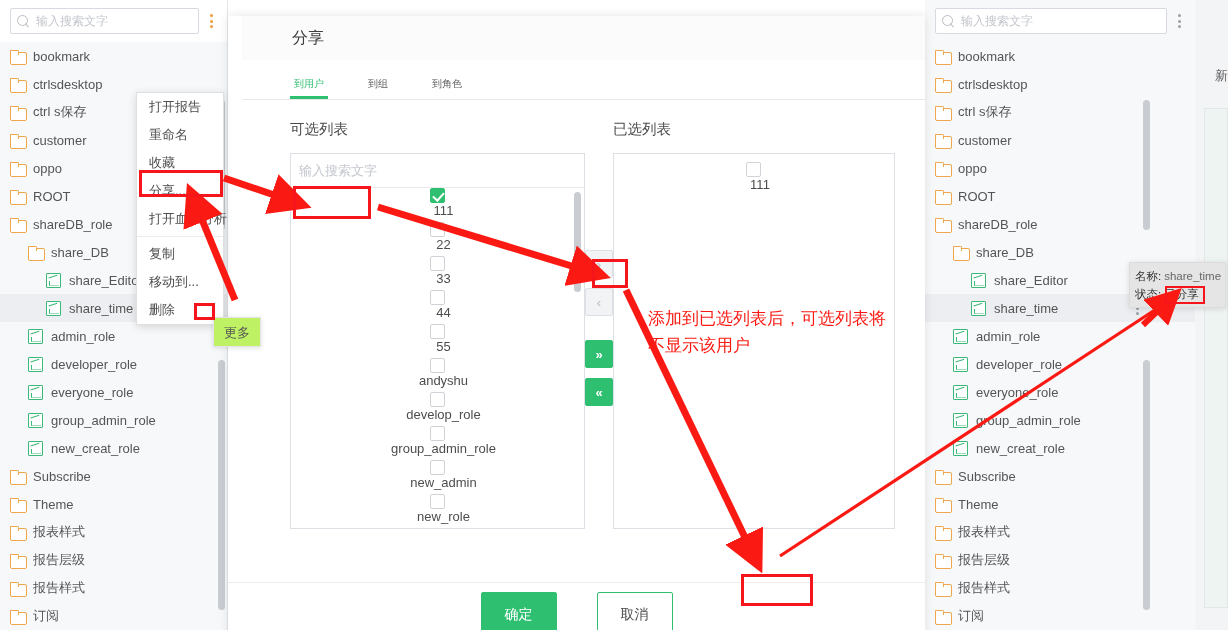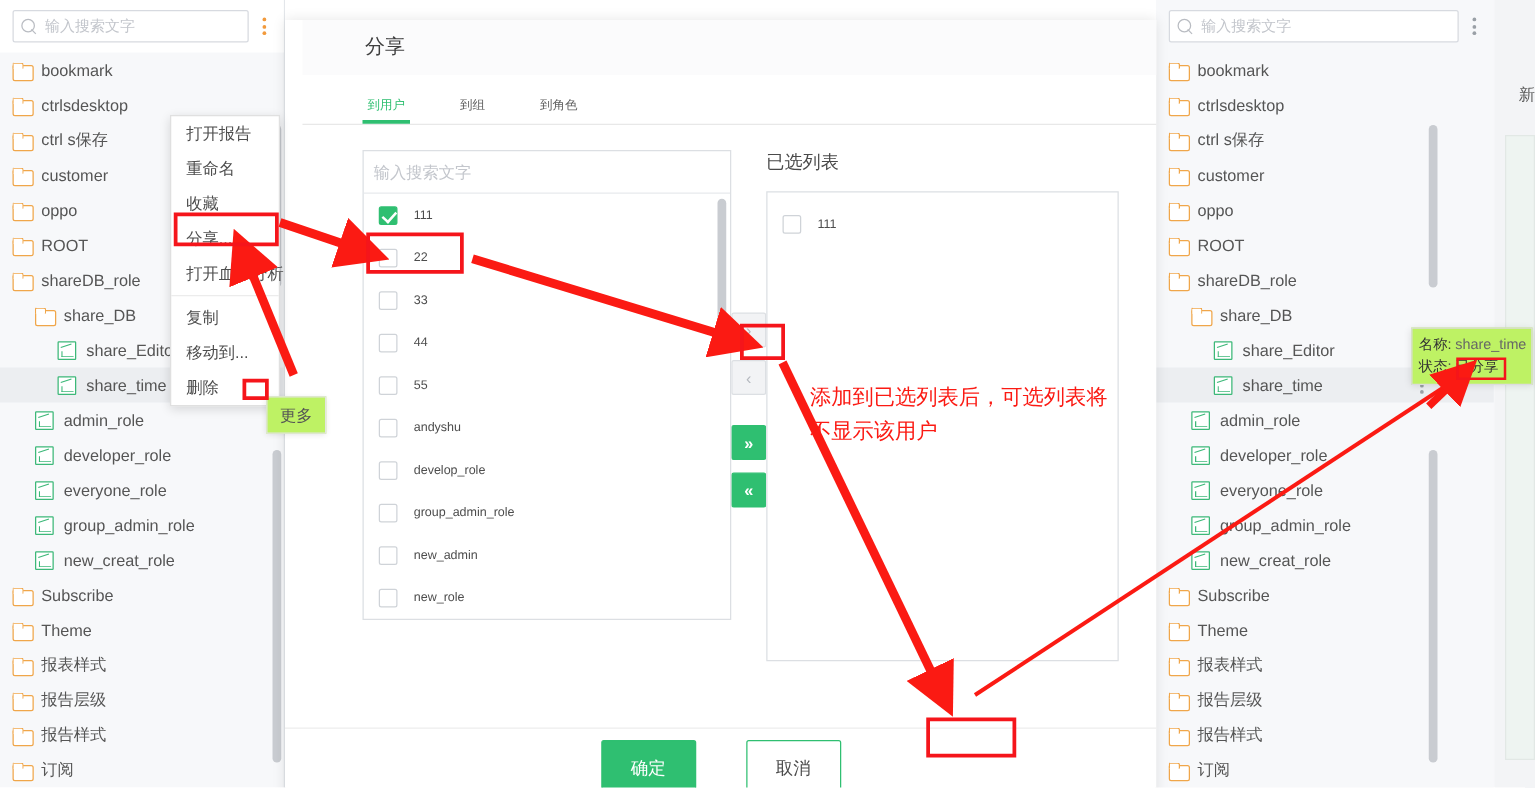--- a/index.html
+++ b/index.html
@@ -103,21 +103,21 @@
   .cm-sep { height: 1px; background: #ececec; margin: 3px 0; }
 
   
   #more-tooltip {
     position: absolute; left: 213px; top: 317px; height: 30px; line-height: 30px;
     padding: 0 10px; background: #bef264; border: 1px solid #e4e4e4;
     box-shadow: 0 1px 5px rgba(0,0,0,.12); font-size: 13px; color: #555; z-index: 45;
   }
   #share-tooltip {
     position: absolute; left: 1129px; top: 262px; width: 97px;
-    background: #bef264; border: 1px solid #dcdcdc; box-shadow: 0 1px 6px rgba(0,0,0,.12);
+    background: #e5e5e5; border: 1px solid #dcdcdc; box-shadow: 0 1px 6px rgba(0,0,0,.12);
     padding: 4px 5px; font-size: 11.5px; color: #333; z-index: 45; line-height: 18px;
   }
   #share-tooltip .line { display: flex; align-items: center; white-space: nowrap; }
 
   
   #dialog {
     position: absolute; left: 228px; top: 16px; width: 697px; height: 630px;
     background: #ffffff; z-index: 20;
     box-shadow: 0 0 10px rgba(0,0,0,.10);
     padding-left: 14px;
@@ -147,21 +147,21 @@
     width: 295px; height: 376px; border: 1px solid #dcdfe3; background: #fff;
     position: relative; overflow: hidden;
   }
   .list-search {
     height: 34px; border-bottom: 1px solid #e8eaed; display: flex; align-items: center;
     padding: 0 8px;
   }
   .list-items { position: relative; }
   .opt-row {
     display: flex; align-items: center; height: 34px; padding-left: 12px;
-    font-size: 10px; color: #4d4d4d; cursor: pointer;
+    font-size: 13px; color: #4d4d4d; cursor: pointer; flex-direction: column;
   }
   .cbx {
     width: 15px; height: 15px; flex: 0 0 15px; border: 1px solid #cfd3d8;
     border-radius: 2px; margin-right: 13px; background: #fff; position: relative;
   }
   .cbx.checked { background: #2fbf71; border-color: #2fbf71; }
   .cbx.checked::after {
     content: ""; position: absolute; left: 4px; top: 1px; width: 5px; height: 9px;
     border: solid #fff; border-width: 0 2px 2px 0; transform: rotate(42deg);
   }
@@ -513,20 +513,21 @@
 <div id="dialog">
   <div id="dlg-title">分享</div>
   <div id="dlg-tabs">
       <div class="tab active">到用户</div>
       <div class="tab">到组</div>
       <div class="tab">到角色</div>
     </div>
 
   <div class="dlg-body">
     <div>
+      <div class="col-label">可选列表</div>
       <div class="list-box">
         <div class="list-search">
           <span class="magnifier"></span>
           <span class="search-ph" style="font-size:13px;">输入搜索文字</span>
         </div>
         <div class="list-items" id="avail-items">
             <div class="opt-row">
               <span class="cbx checked"></span>
               <span>111</span>
             </div>

